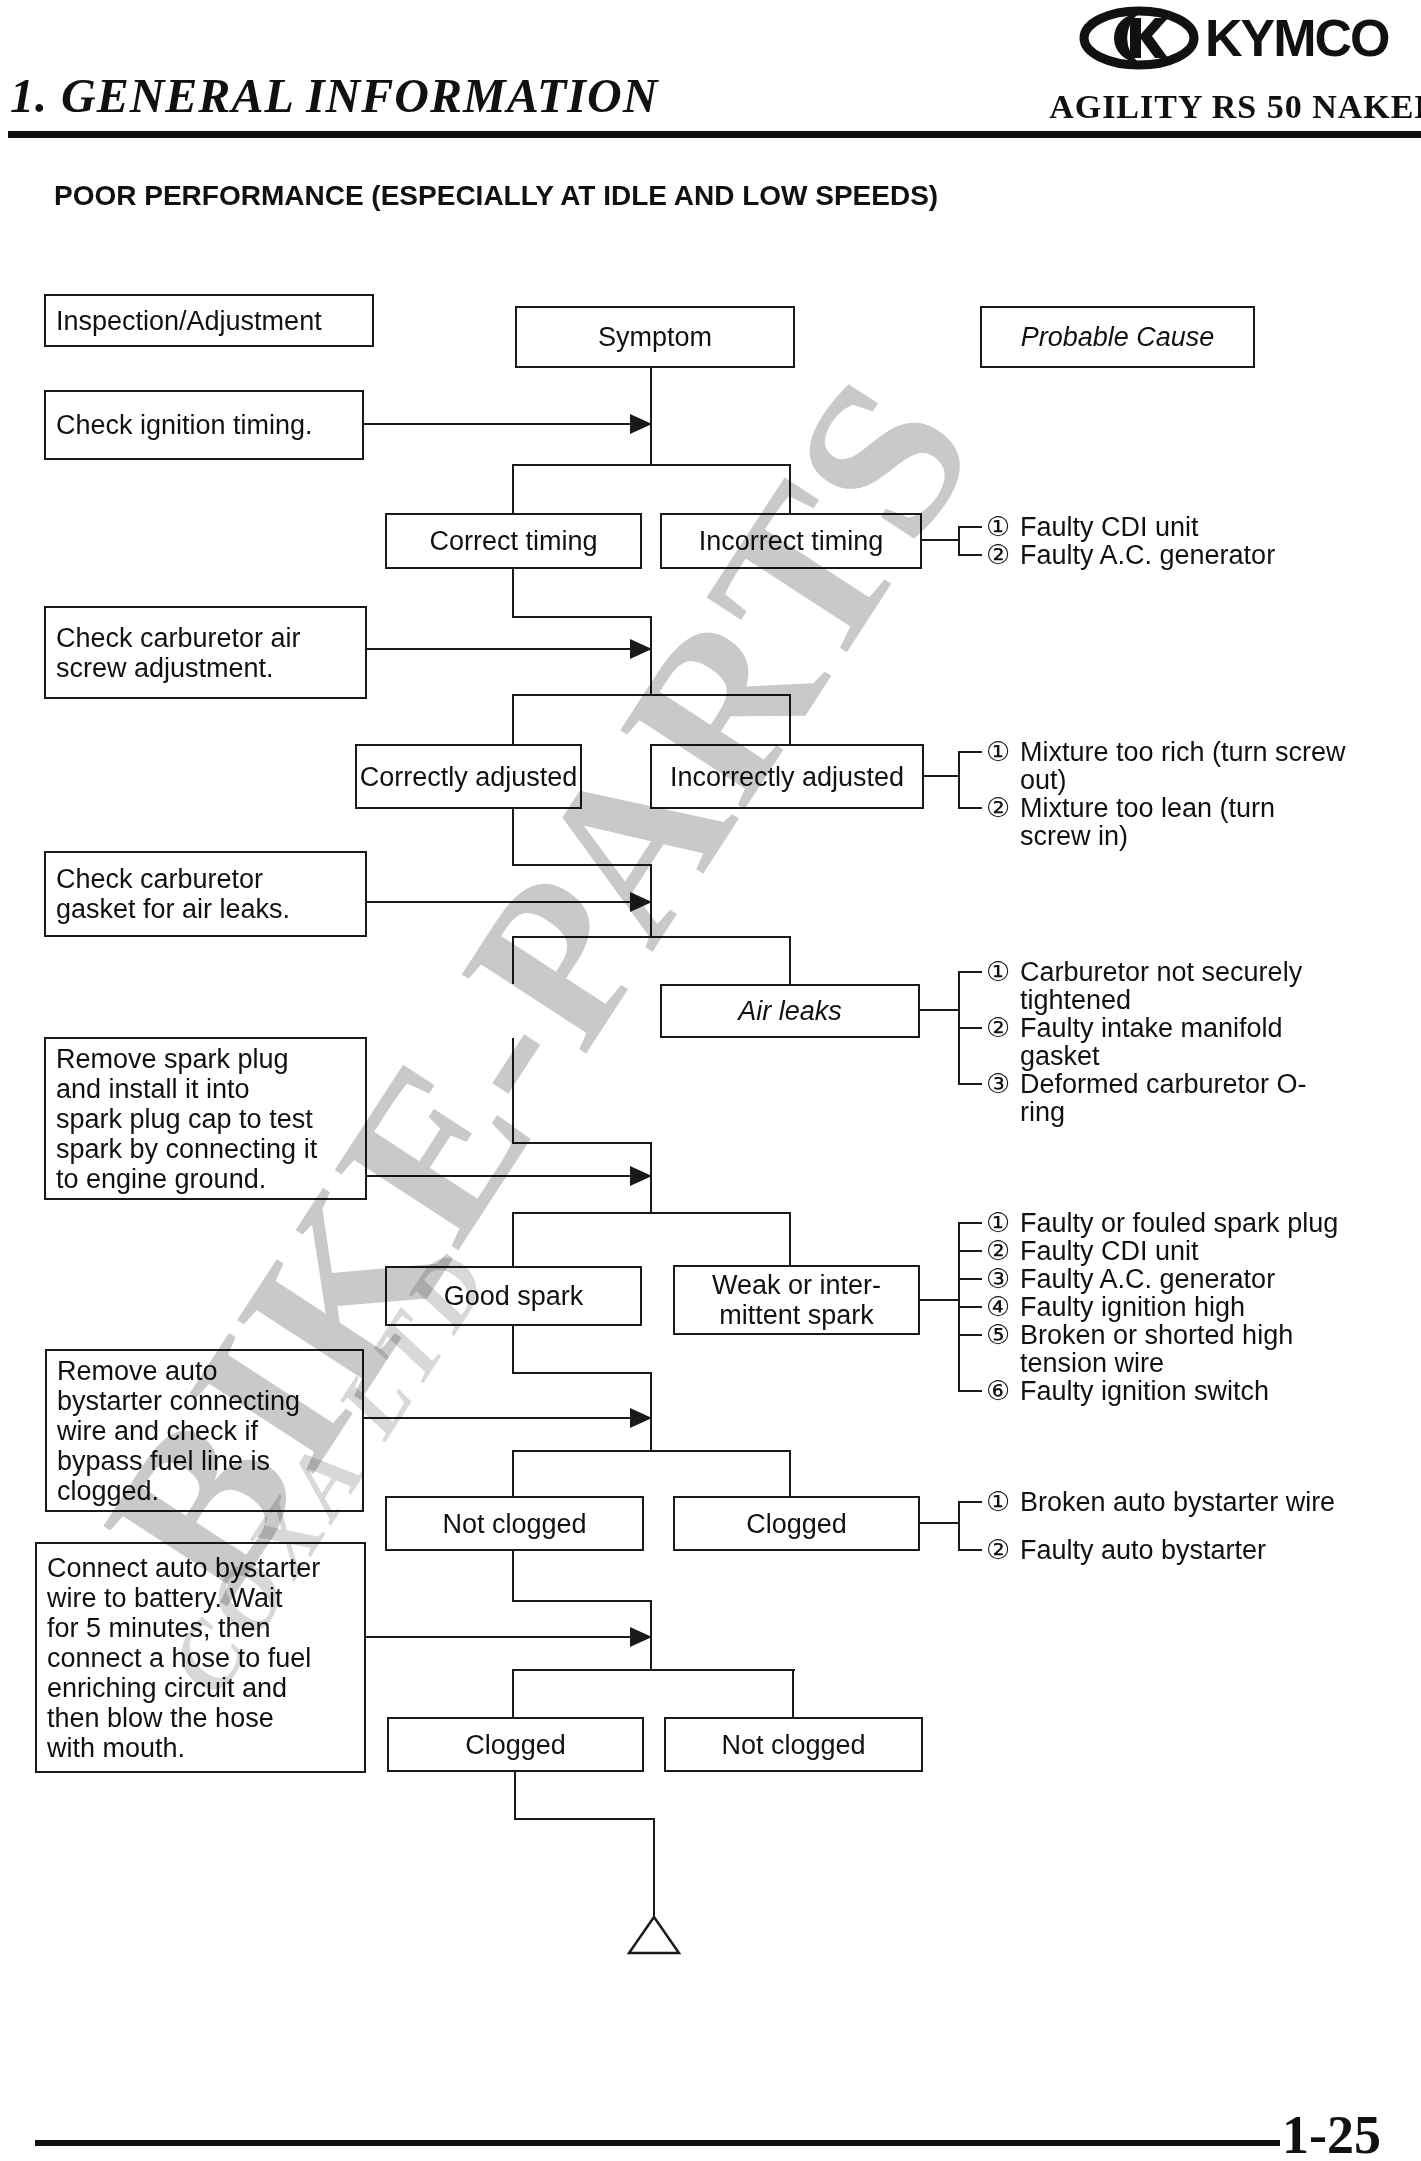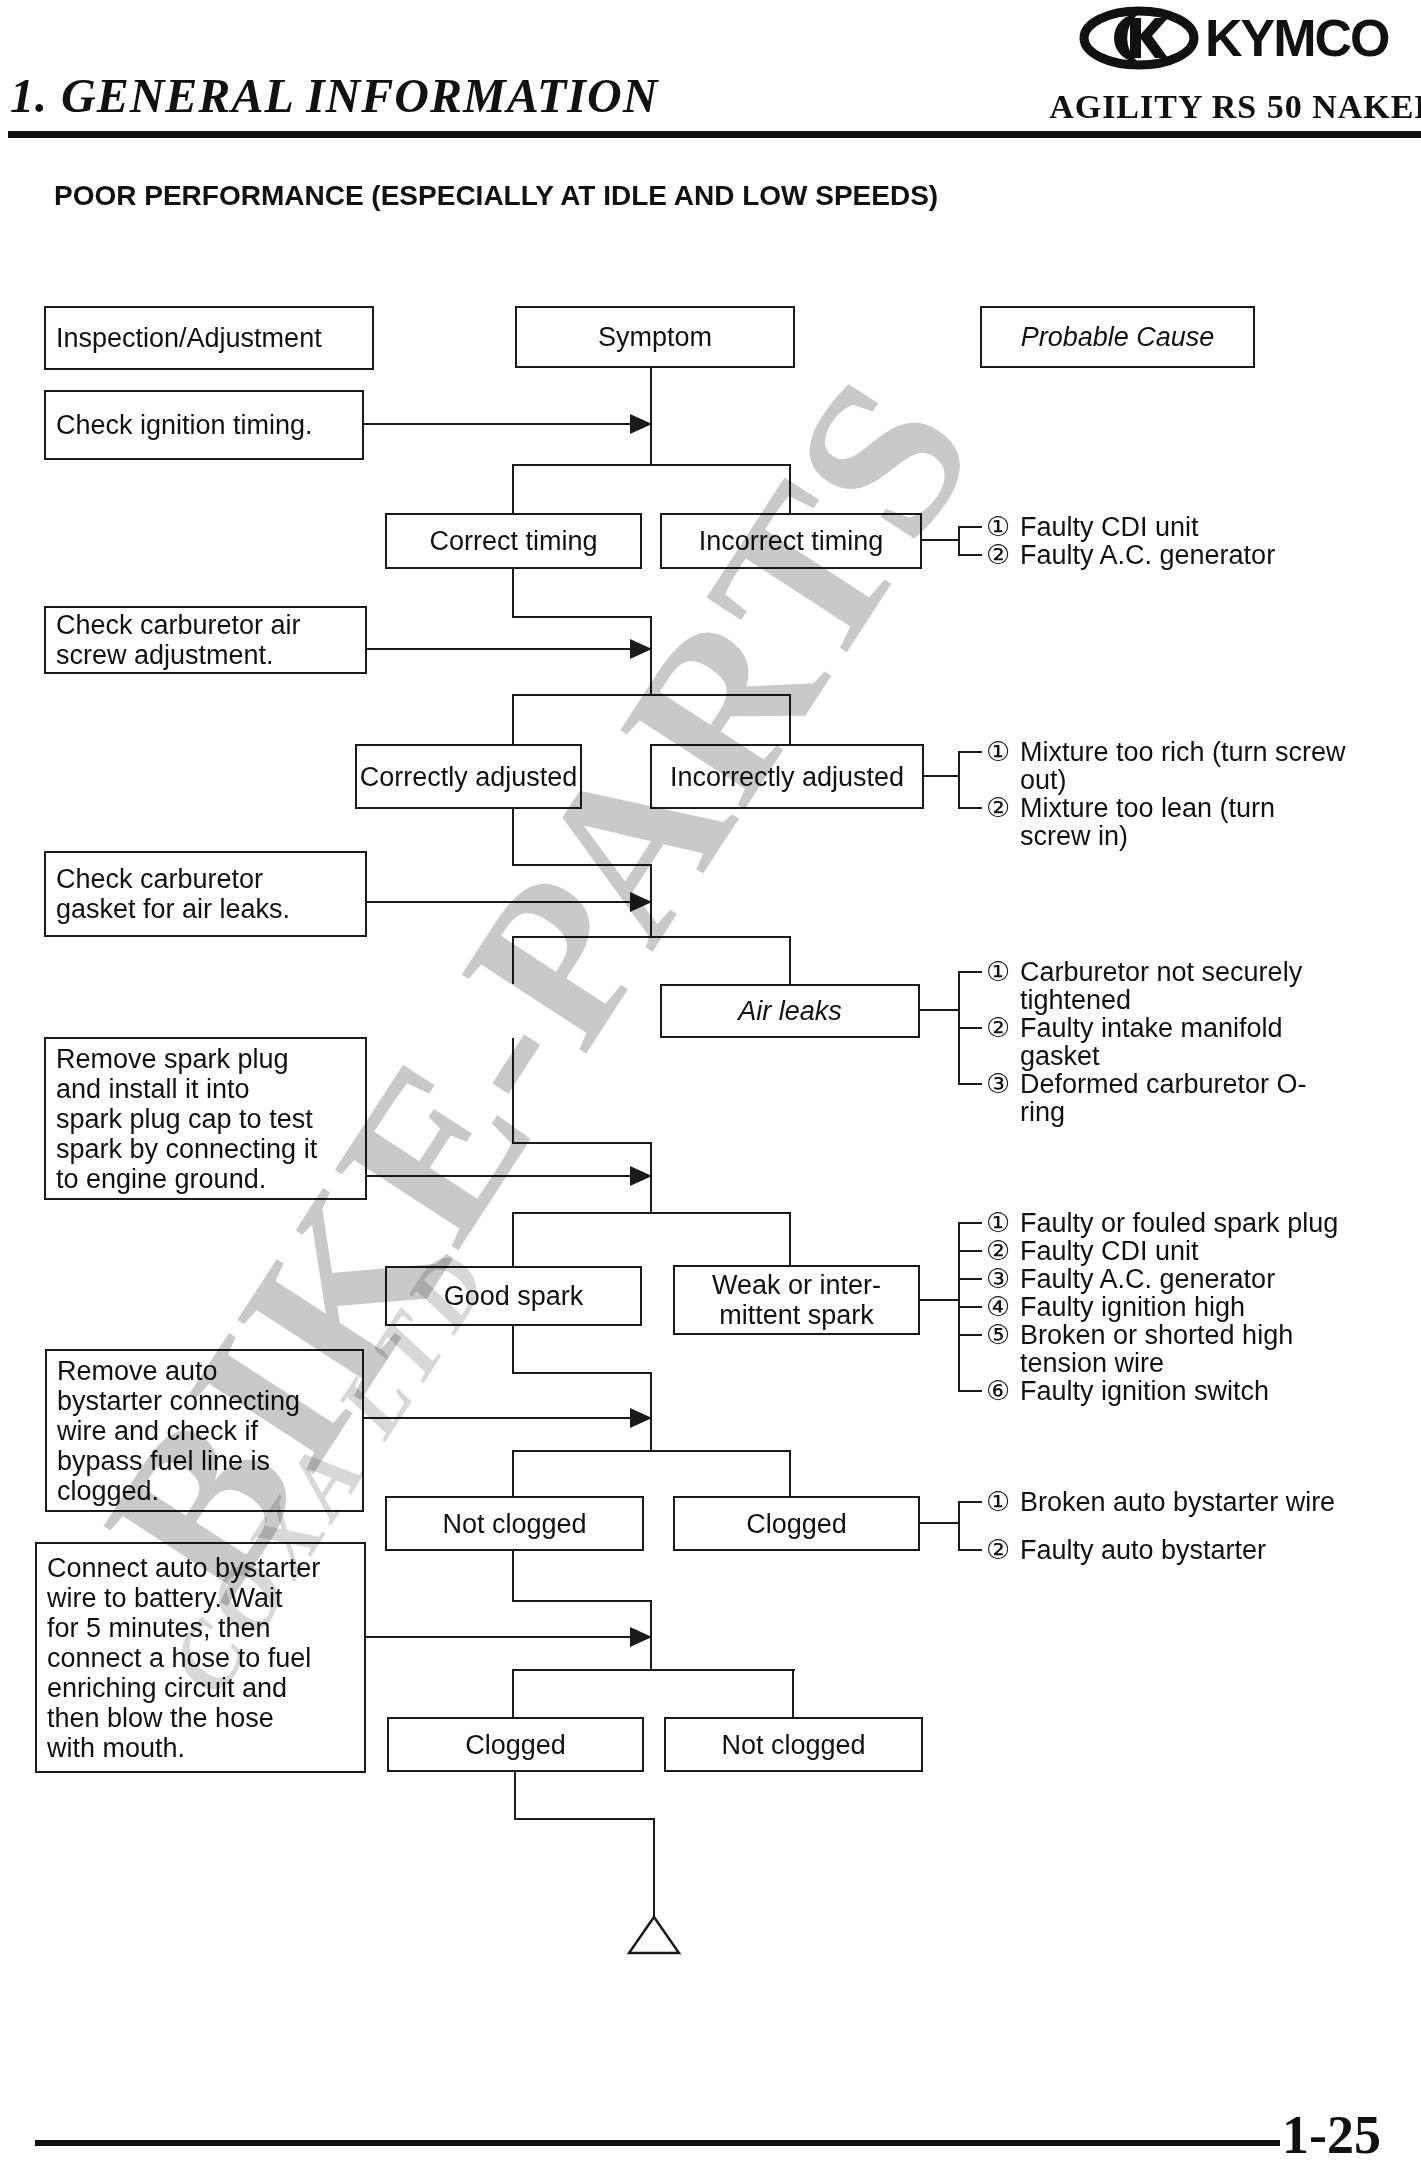--- a/index.html
+++ b/index.html
@@ -68,34 +68,34 @@
       <path d="M60 8 a24 24 0 1 0 0 48 a32 32 0 0 1 0 -48 z" fill="#111"></path>
       <path d="M52 12 h11 v16 l14 -16 h13 l-16 18 l16 22 h-13 l-14 -19 v19 h-11 z" fill="#111"></path>
     </svg>
   </div>
   <div class="brandtext">KYMCO</div>
   <div class="chapter serif">1. GENERAL INFORMATION</div>
   <div class="model serif">AGILITY RS 50 NAKED</div>
   <div class="toprule"></div>
   <div class="sectitle">POOR PERFORMANCE (ESPECIALLY AT IDLE AND LOW SPEEDS)</div>
 
-  <div class="box left" style="left:44px;top:306px;width:330px;height:64px;">
+  <div class="box left" style="left:44px;top:294px;width:330px;height:53px;">
     <span class="txt">Inspection/Adjustment</span>
   </div>
   <div class="box center" style="left:515px;top:306px;width:280px;height:62px;">
     <span class="txt">Symptom</span>
   </div>
   <div class="box center" style="left:980px;top:306px;width:275px;height:62px;font-style:italic;">
     <span class="txt">Probable Cause</span>
   </div>
 
   <div class="box left" style="left:44px;top:390px;width:320px;height:70px;">
     <span class="txt">Check ignition timing.</span>
   </div>
-  <div class="box left" style="left:44px;top:606px;width:323px;height:68px;">
+  <div class="box left" style="left:44px;top:606px;width:323px;height:93px;">
     <span class="txt">Check carburetor air
 screw adjustment.</span>
   </div>
   <div class="box left" style="left:44px;top:851px;width:323px;height:86px;">
     <span class="txt">Check carburetor
 gasket for air leaks.</span>
   </div>
   <div class="box left" style="left:44px;top:1037px;width:323px;height:163px;">
     <span class="txt">Remove spark plug
 and install it into

